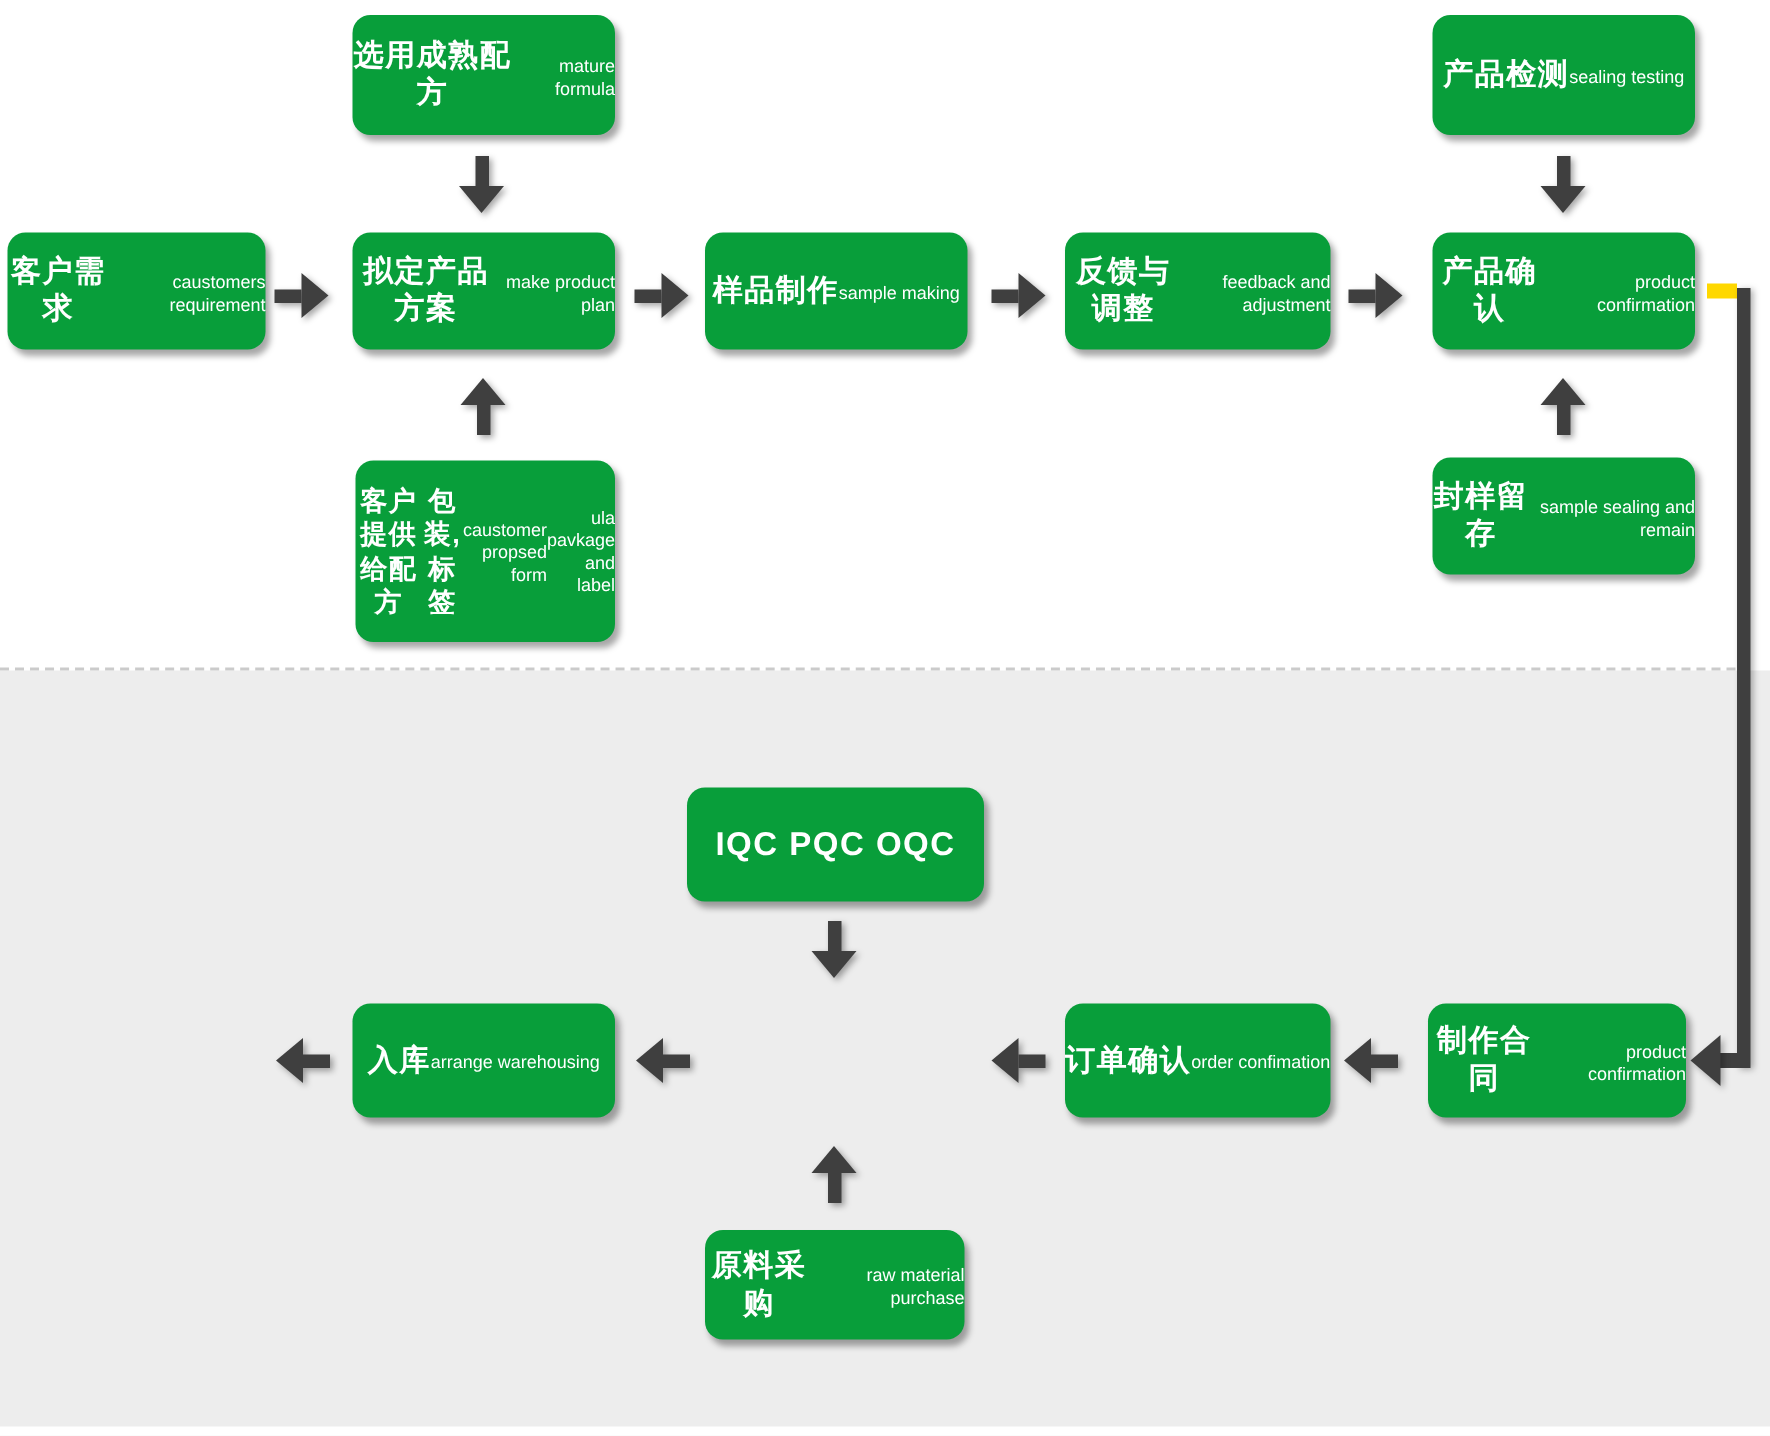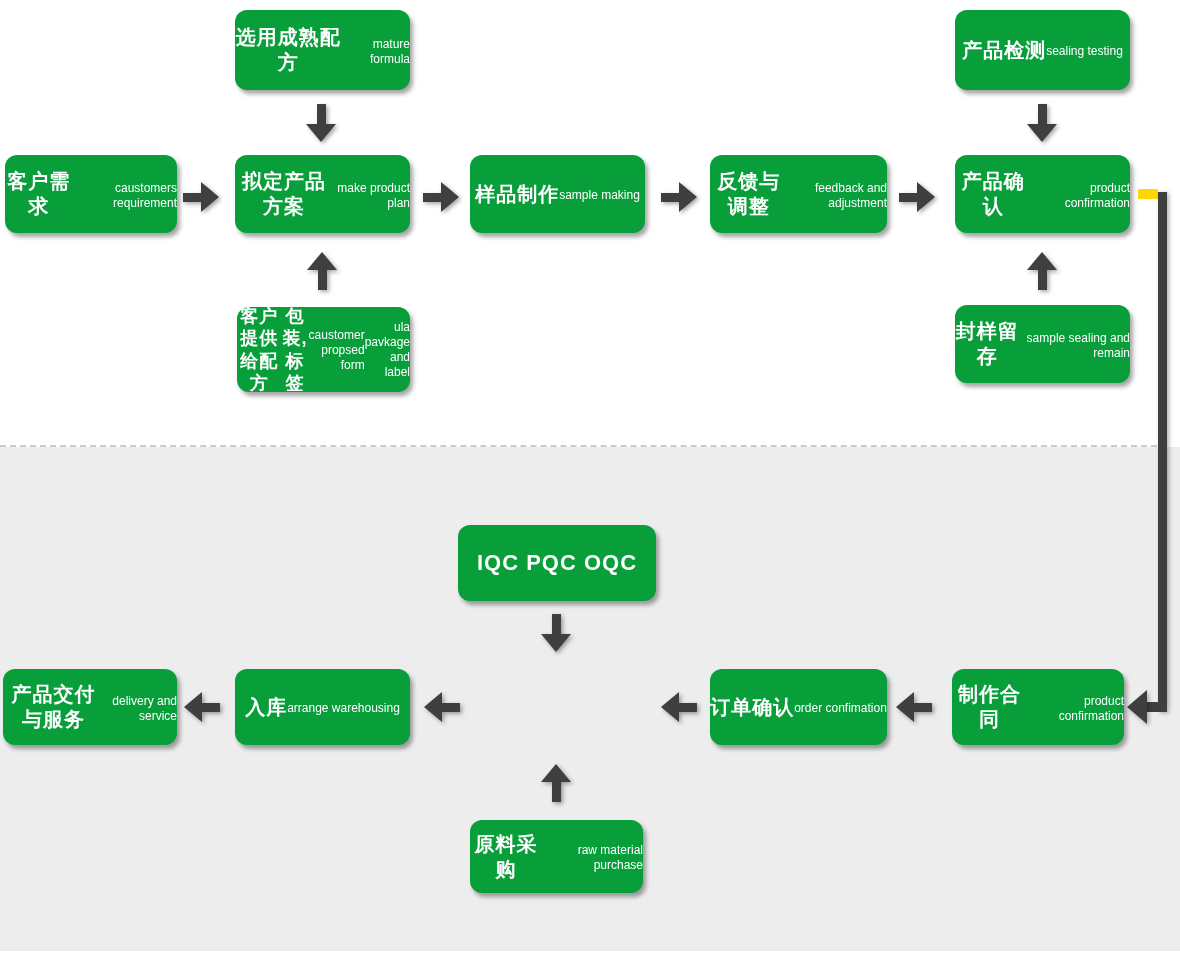--- a/index.html
+++ b/index.html
@@ -74,37 +74,33 @@
   </div>
   <div class="node" style="left:710px;top:155px;width:177px;height:78px">
     <div class="zh">反馈与调整</div>
     <div class="en">feedback and adjustment</div>
   </div>
   <div class="node" style="left:955px;top:155px;width:175px;height:78px">
     <div class="zh">产品确认</div>
     <div class="en">product confirmation</div>
   </div>
 
-  <div class="node multiline" style="left:237px;top:307px;width:173px;height:85px">
+  <div class="node multiline" style="left:237px;top:307px;width:173px;height:121px">
     <div class="zh">客户提供给配方</div>
     <div class="zh">包装,标签</div>
     <div class="en">caustomer propsed form</div>
     <div class="en">ula pavkage and label</div>
   </div>
   <div class="node" style="left:955px;top:305px;width:175px;height:78px">
     <div class="zh">封样留存</div>
     <div class="en">sample sealing and remain</div>
   </div>
 
   <div class="node iqc" style="left:458px;top:525px;width:198px;height:76px">
     <div class="zh">IQC PQC OQC</div>
-  </div>
-  <div class="node" style="left:3px;top:669px;width:174px;height:76px">
-    <div class="zh">产品交付与服务</div>
-    <div class="en">delivery and service</div>
   </div>
   <div class="node" style="left:235px;top:669px;width:175px;height:76px">
     <div class="zh">入库</div>
     <div class="en">arrange warehousing</div>
   </div>
   <div class="node" style="left:710px;top:669px;width:177px;height:76px">
     <div class="zh">订单确认</div>
     <div class="en">order confimation</div>
   </div>
   <div class="node" style="left:952px;top:669px;width:172px;height:76px">

